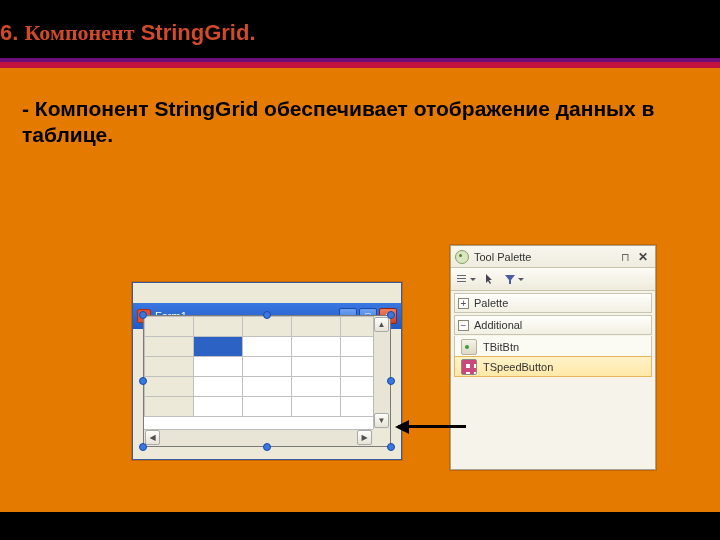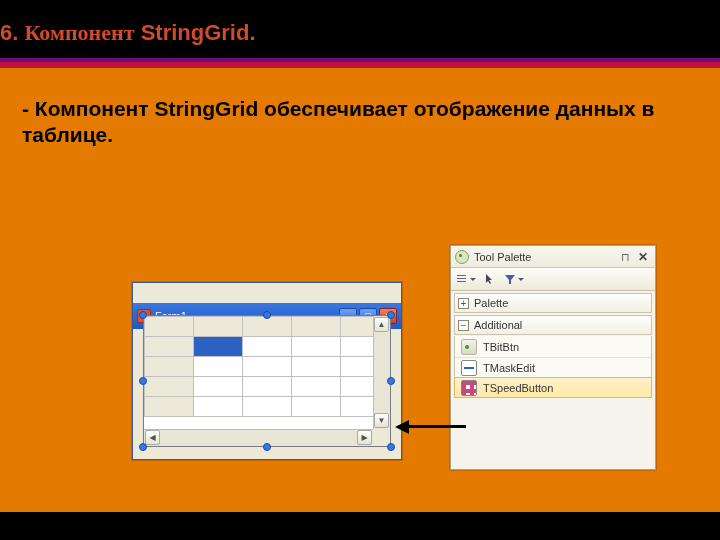--- a/index.html
+++ b/index.html
@@ -398,24 +398,20 @@
   </div>
   <div class="pal-cat">
     <div class="pal-pm">−</div>
     <span>Additional</span>
   </div>
   <div class="pal-items">
     <div class="pal-item">
       <div class="pal-item-ico ico-bitbtn"></div>
       <span>TBitBtn</span>
     </div>
-    <div class="pal-item">
-      <div class="pal-item-ico ico-mask"></div>
-      <span>TMaskEdit</span>
-    </div>
     <div class="pal-item sel">
       <div class="pal-item-ico ico-sgrid"></div>
       <span>TSpeedButton</span>
     </div>
   </div>
 </div>
 
 <div class="arrow-line"></div>
 <div class="arrow-head"></div>
 

